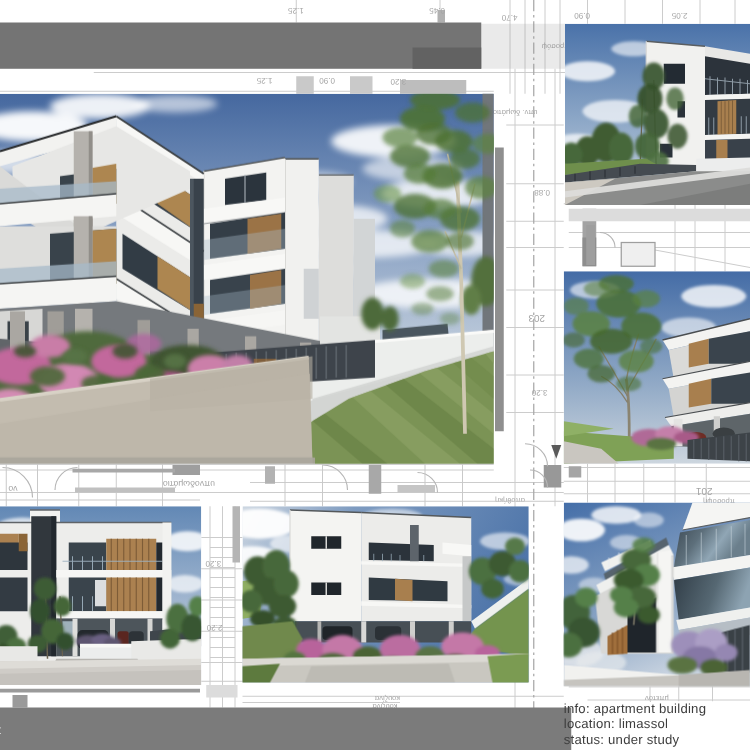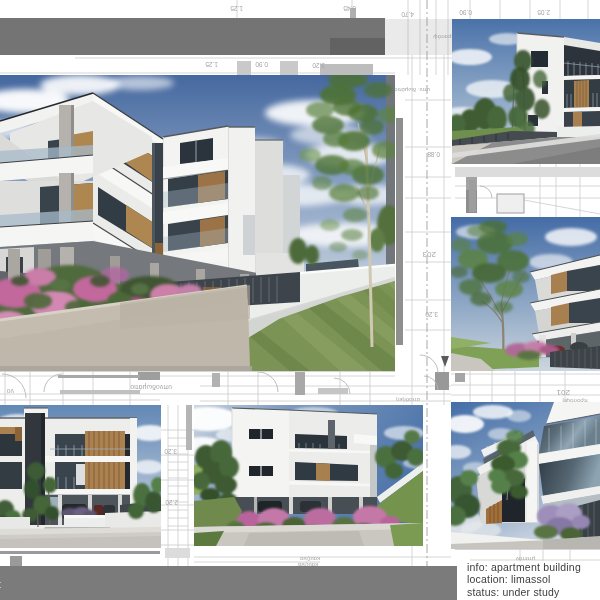--- a/index.html
+++ b/index.html
@@ -1065,13 +1065,13 @@
   <g>
     <polygon points="0,142 149,136 149,147 0,147" fill="#c6c4bf"></polygon>
     <polygon points="92,138 149,134 149,147 92,147" fill="#b8b6b1"></polygon>
   </g>
 </svg>
 
 <div class="abs" style="left:0;top:566px;width:457px;height:34px;background:#7b7b7b"></div>
 
 <div class="abs" style="left:-2px;top:568px;color:#f4f4f4;font-size:10px;line-height:11px;">l<br>t</div>
 
-<div class="abs" style="left:467px;top:561px;color:#3d3d3d;font-size:10.5px;line-height:12.4px;letter-spacing:0.2px;">info: apartment building<br>location: limassol<br>status: under study</div>
+<div class="abs" style="left:451px;top:561px;color:#3d3d3d;font-size:10.5px;line-height:12.4px;letter-spacing:0.2px;">info: apartment building<br>location: limassol<br>status: under study</div>
 
 </body></html>

